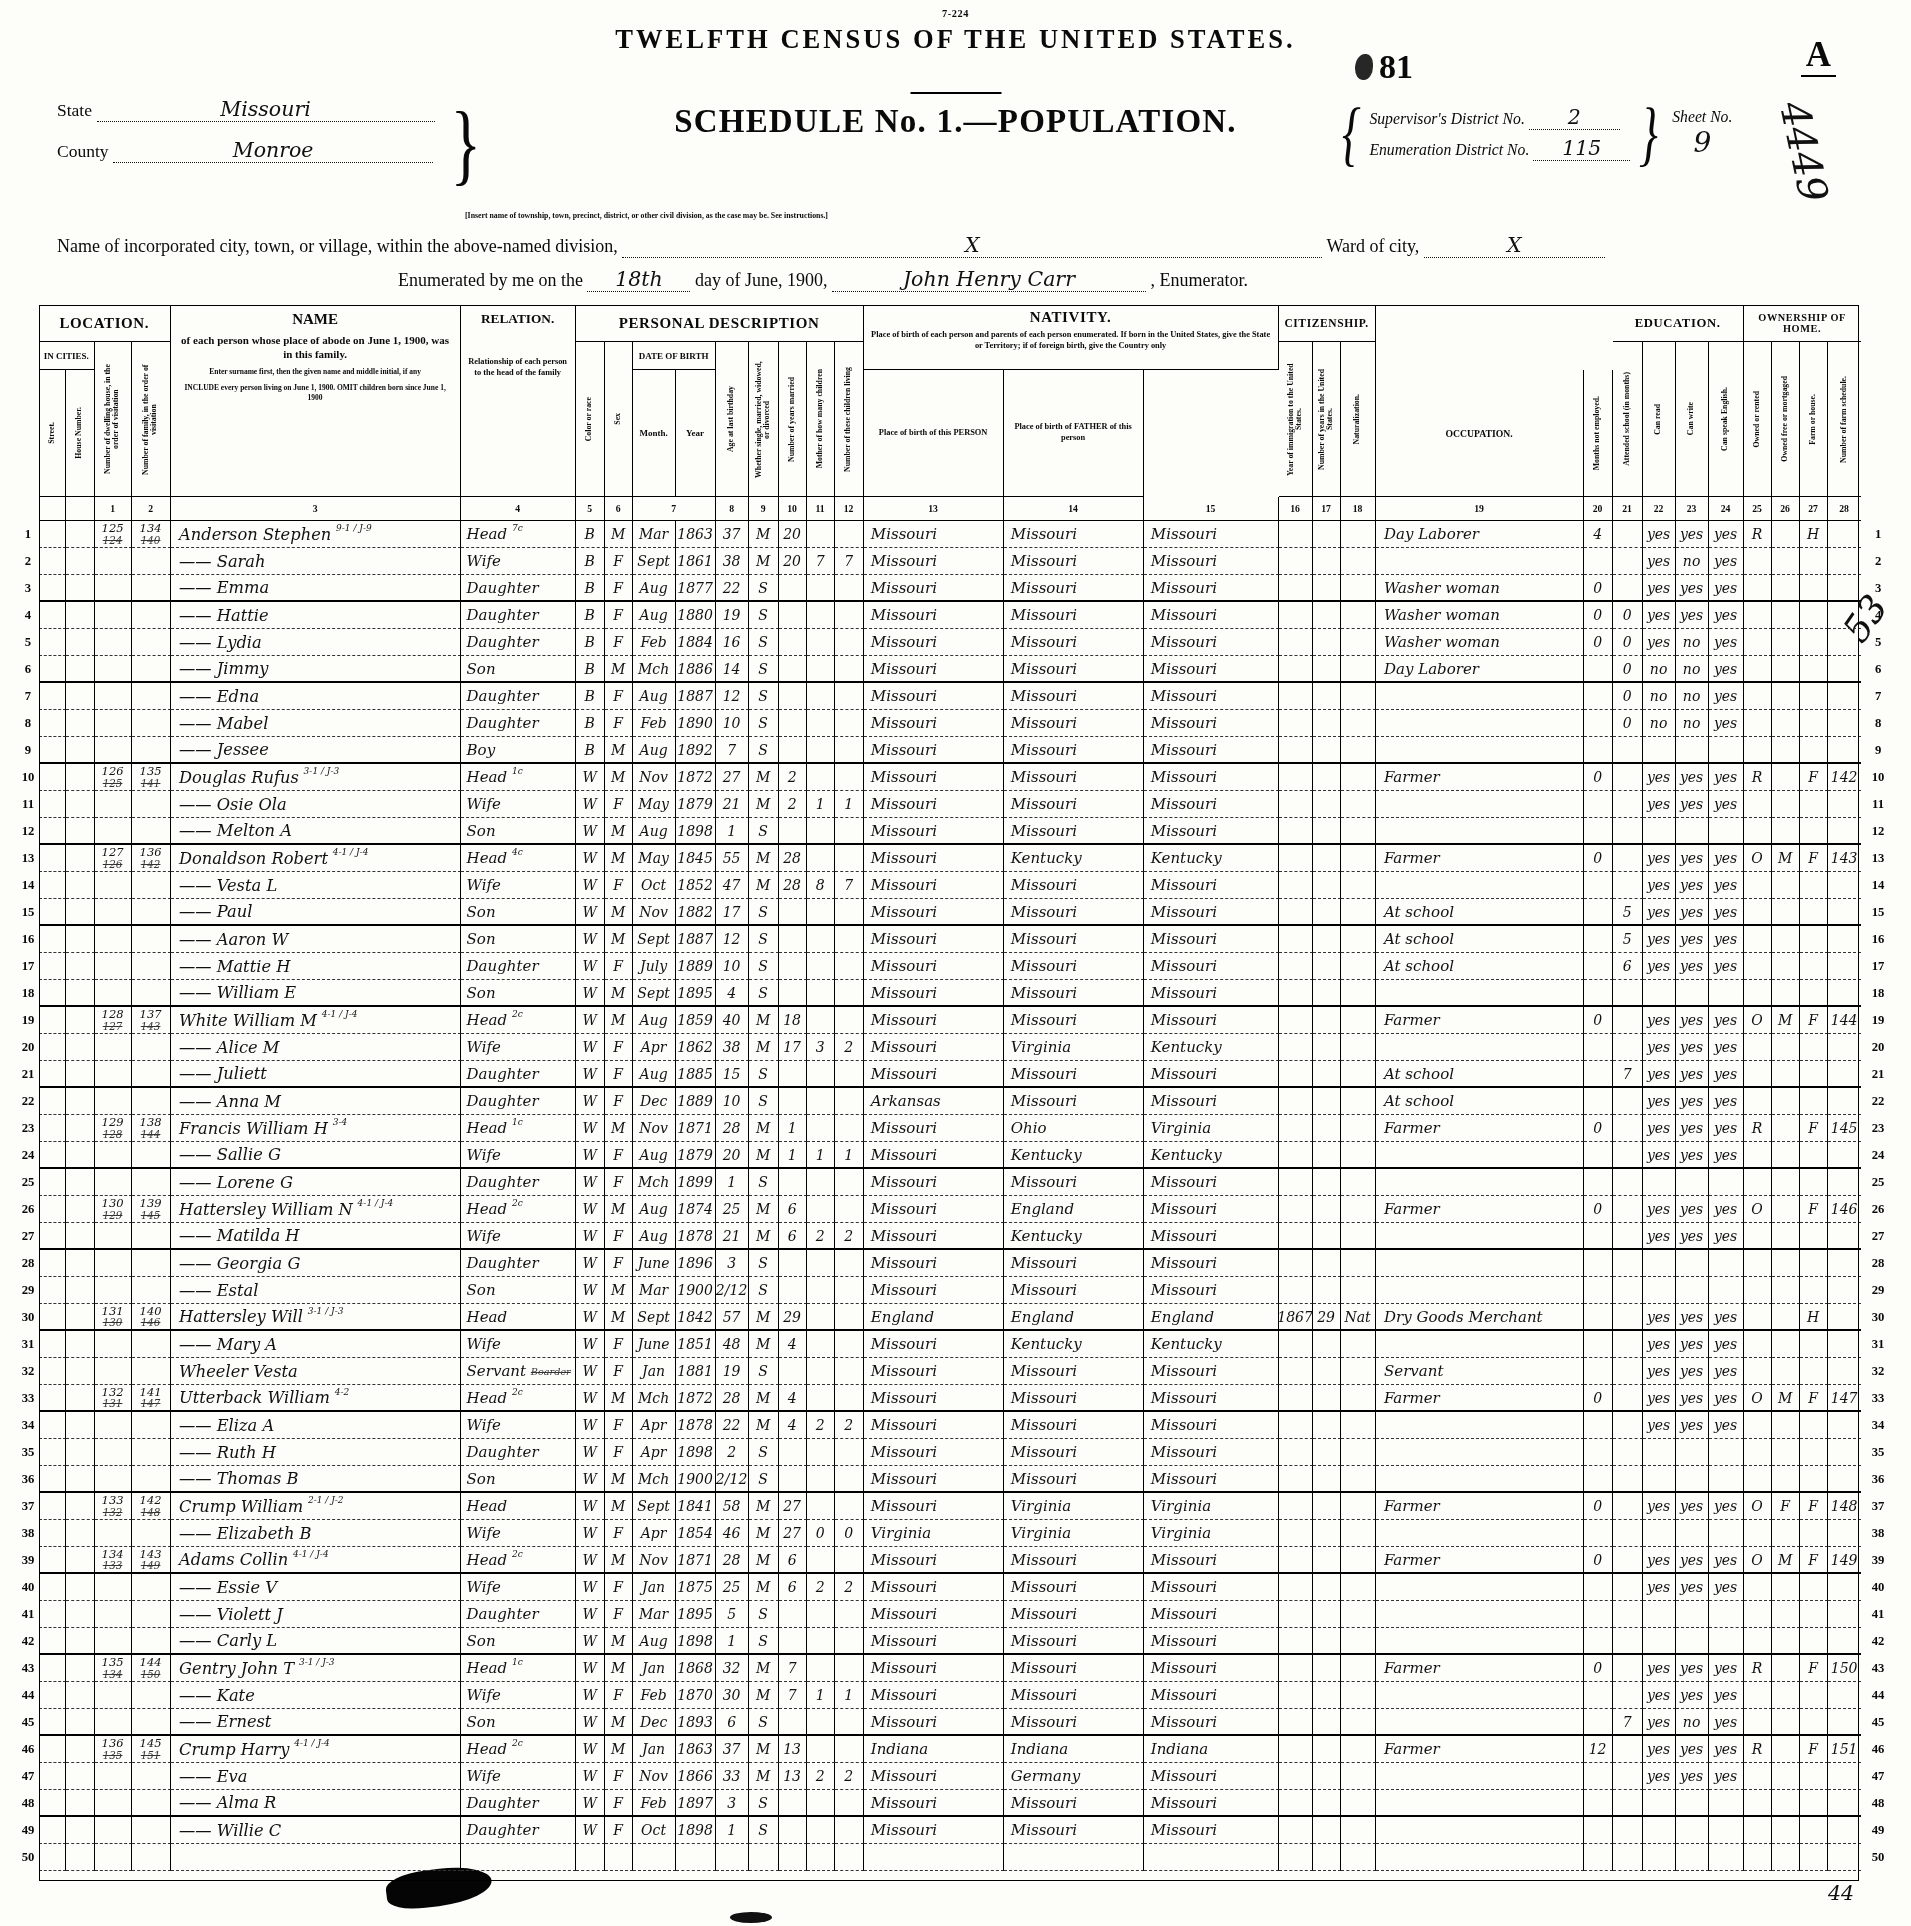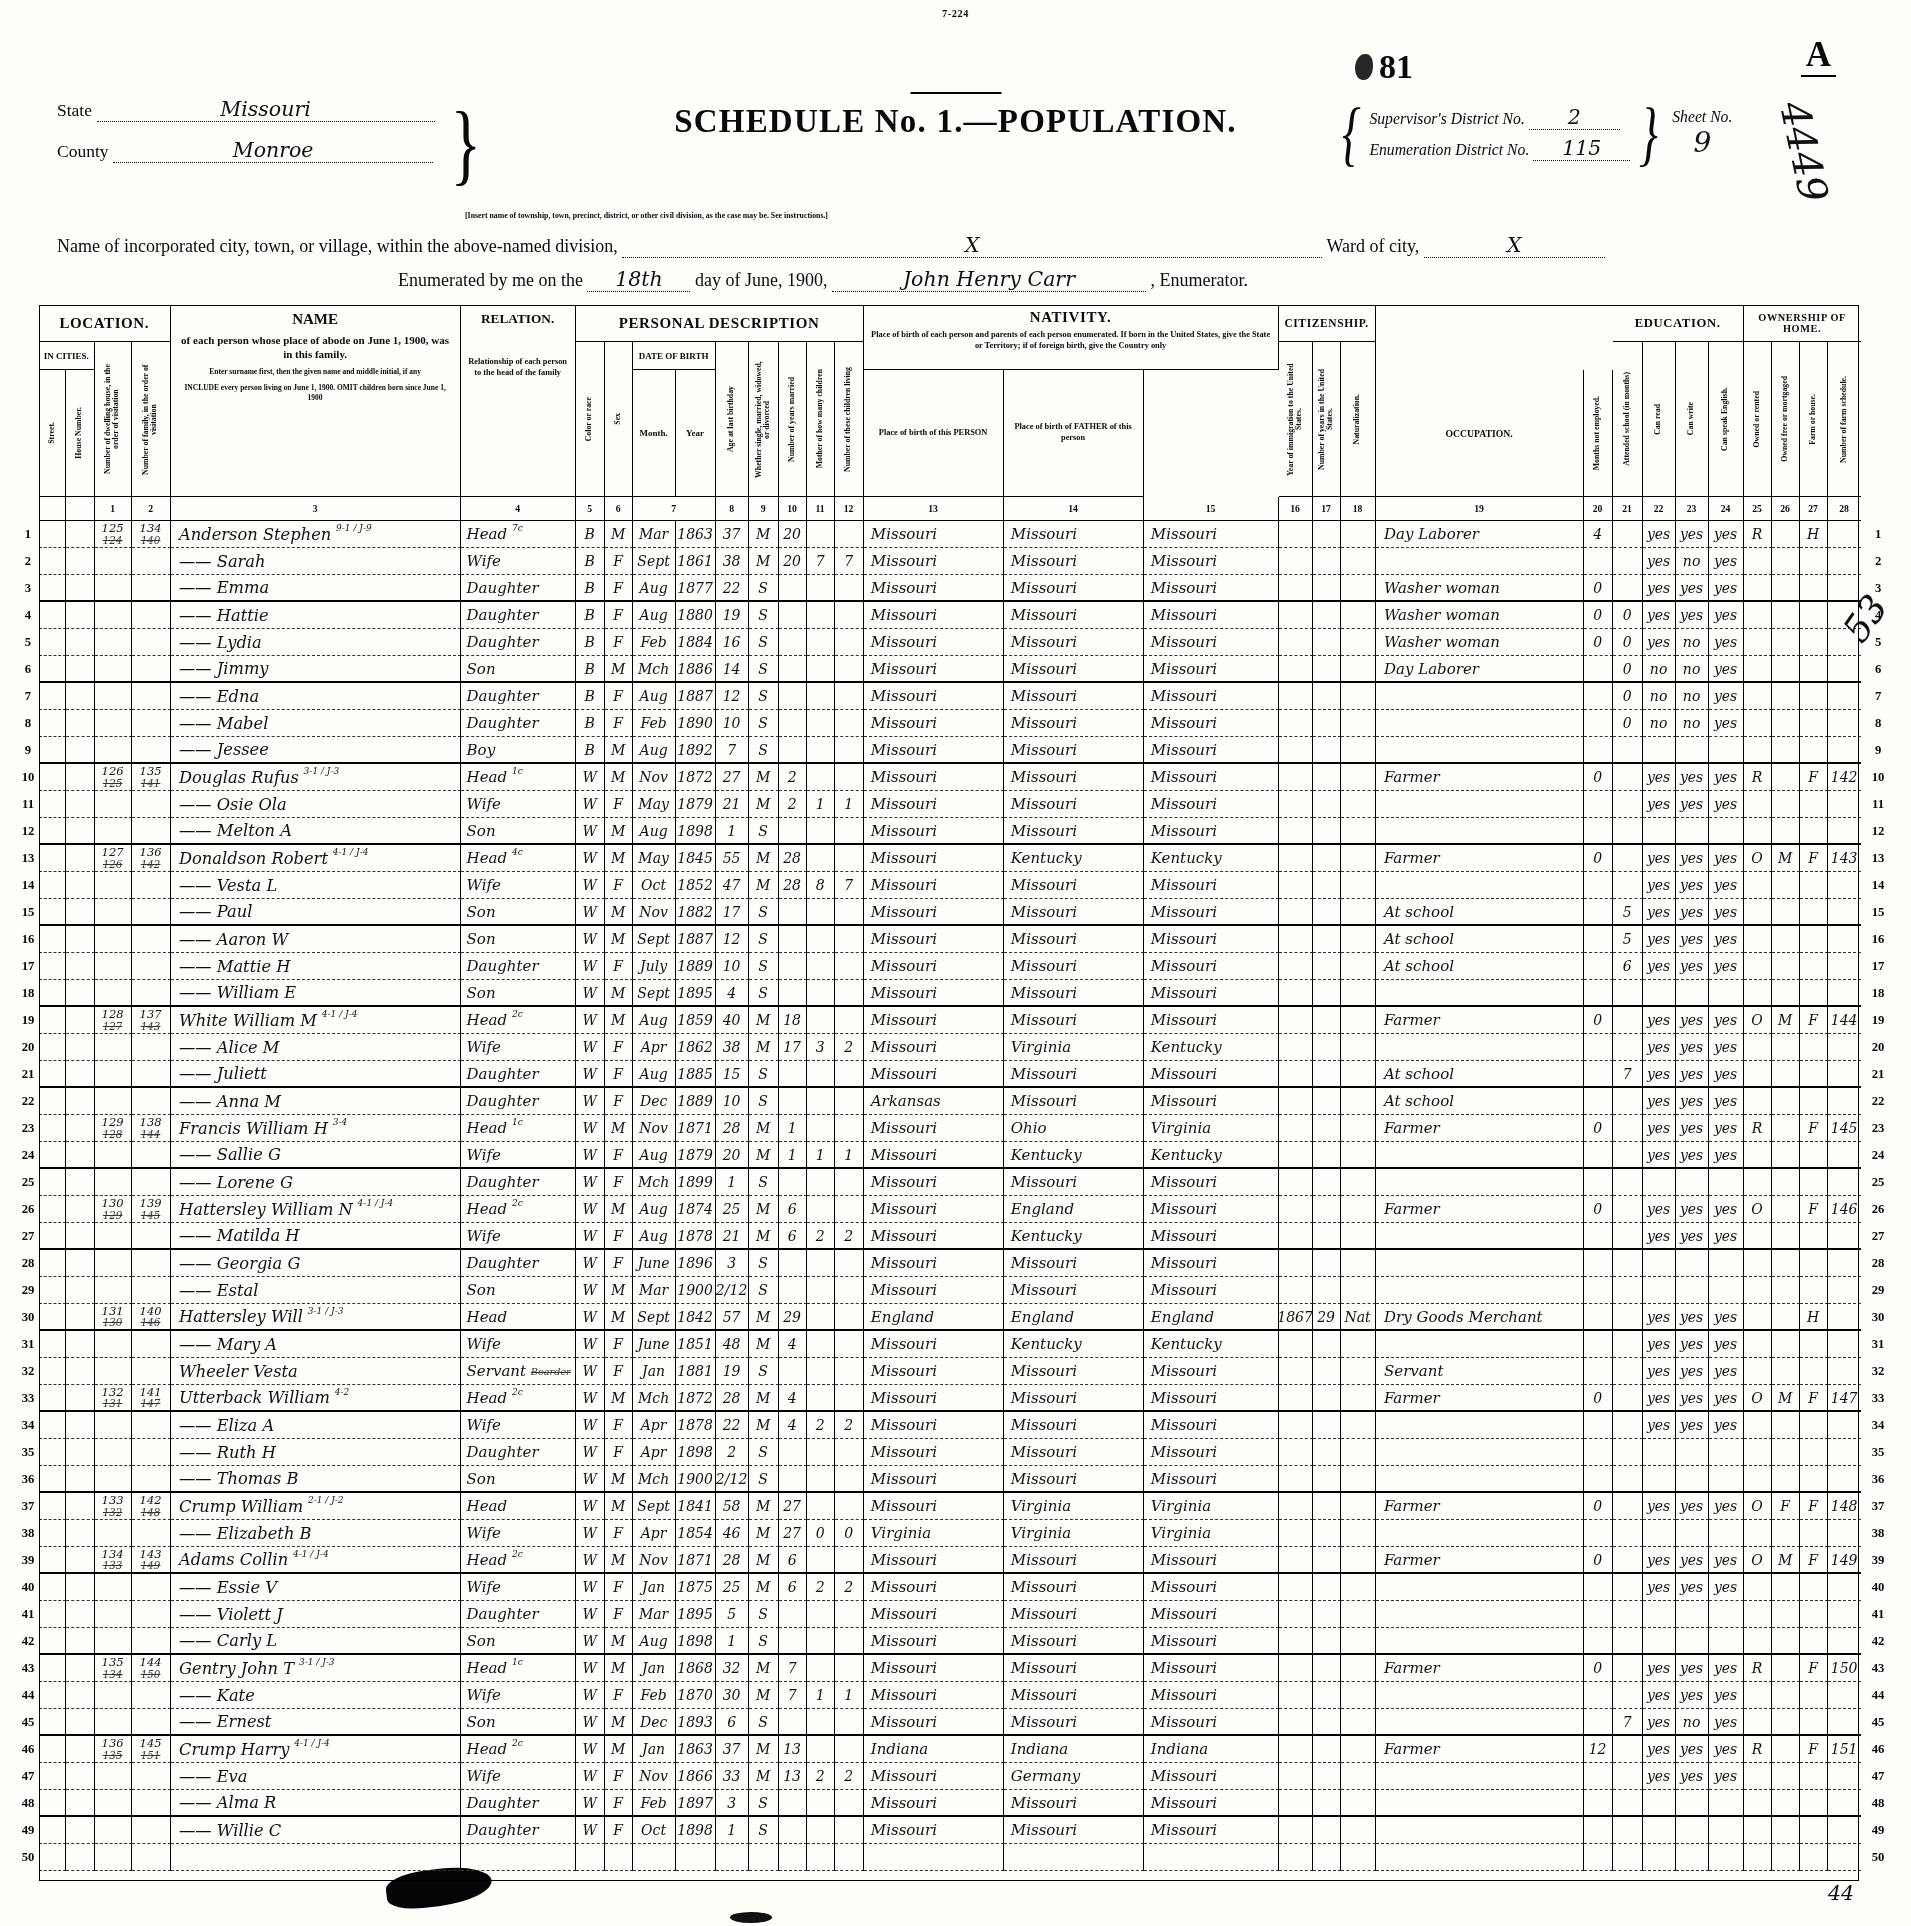--- a/index.html
+++ b/index.html
@@ -70,20 +70,21 @@
   .num2 .a{font-size:11.5px;}
   .num2 .b{font-size:10.3px;text-decoration:line-through;opacity:.85;}
 </style>
 </head>
 <body>
 
 <div class="sheet">
 
   <div class="form-head">
     <div class="fnum">7-224</div>
+    <div class="title">TWELFTH CENSUS OF THE UNITED STATES.</div>
     <div class="title-rule"></div>
     <div class="stamp">
       <span class="blob"></span>
       <span>81</span>
     </div>
     <div class="cornerA">A</div>
     <div class="schedule">SCHEDULE No. 1.—POPULATION.</div>
 
     <div class="state-block">
       <div class="row"><span class="lbl">State</span>

